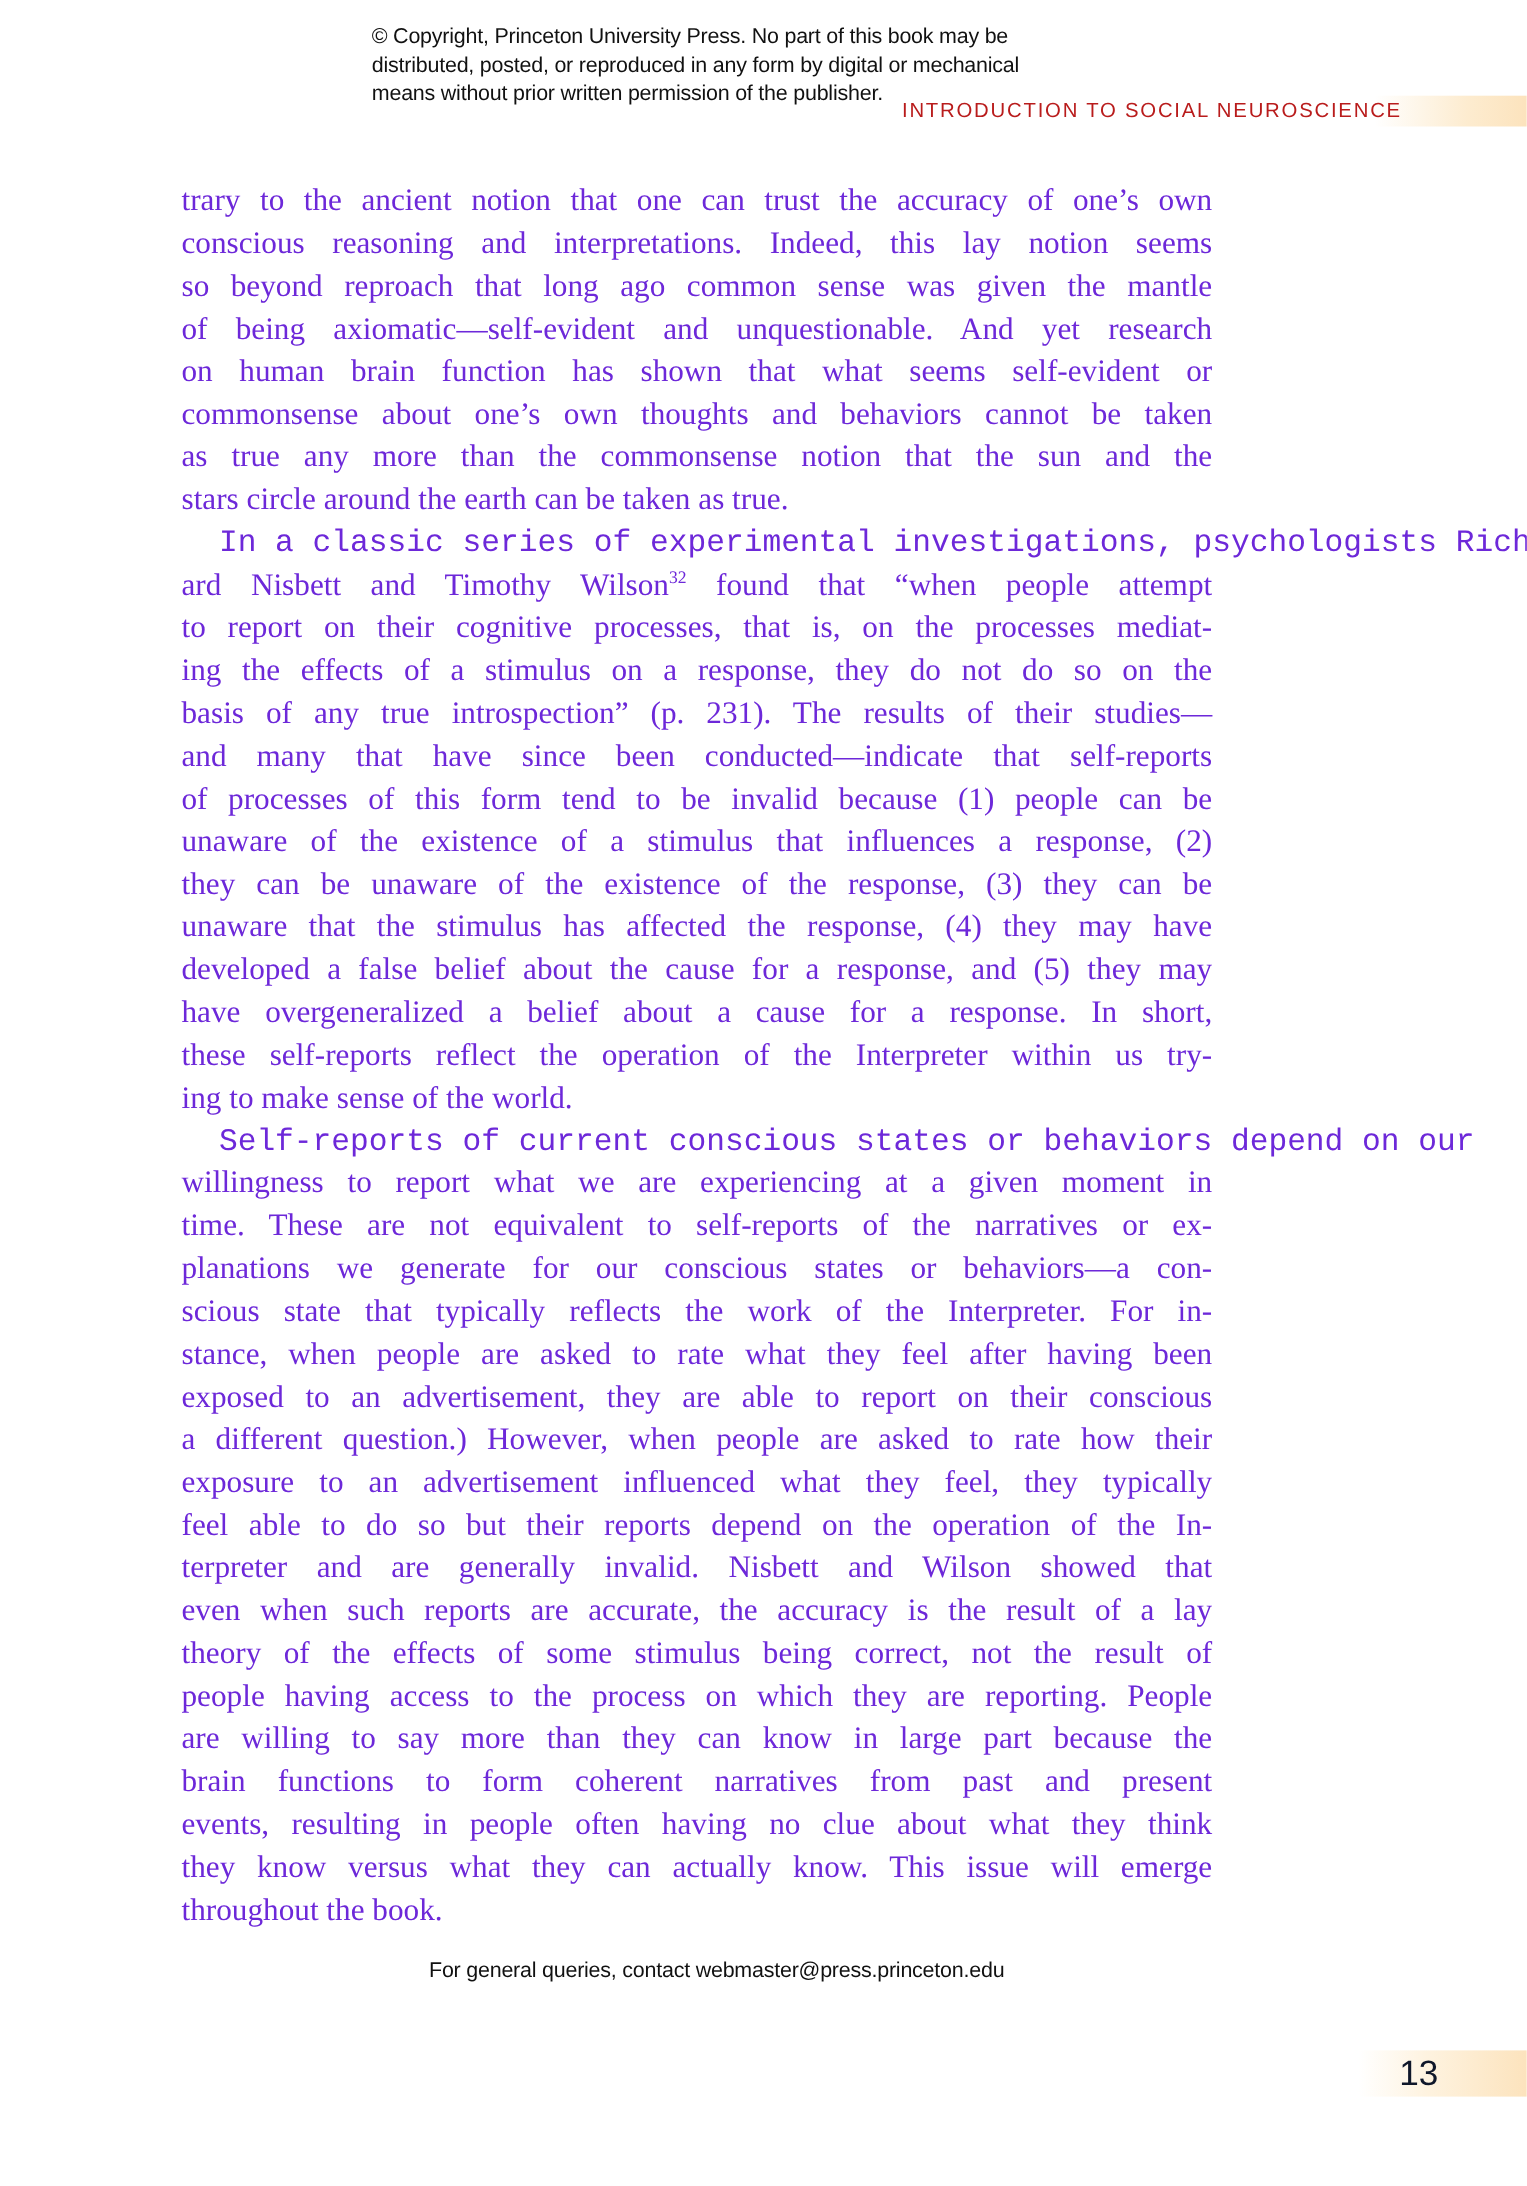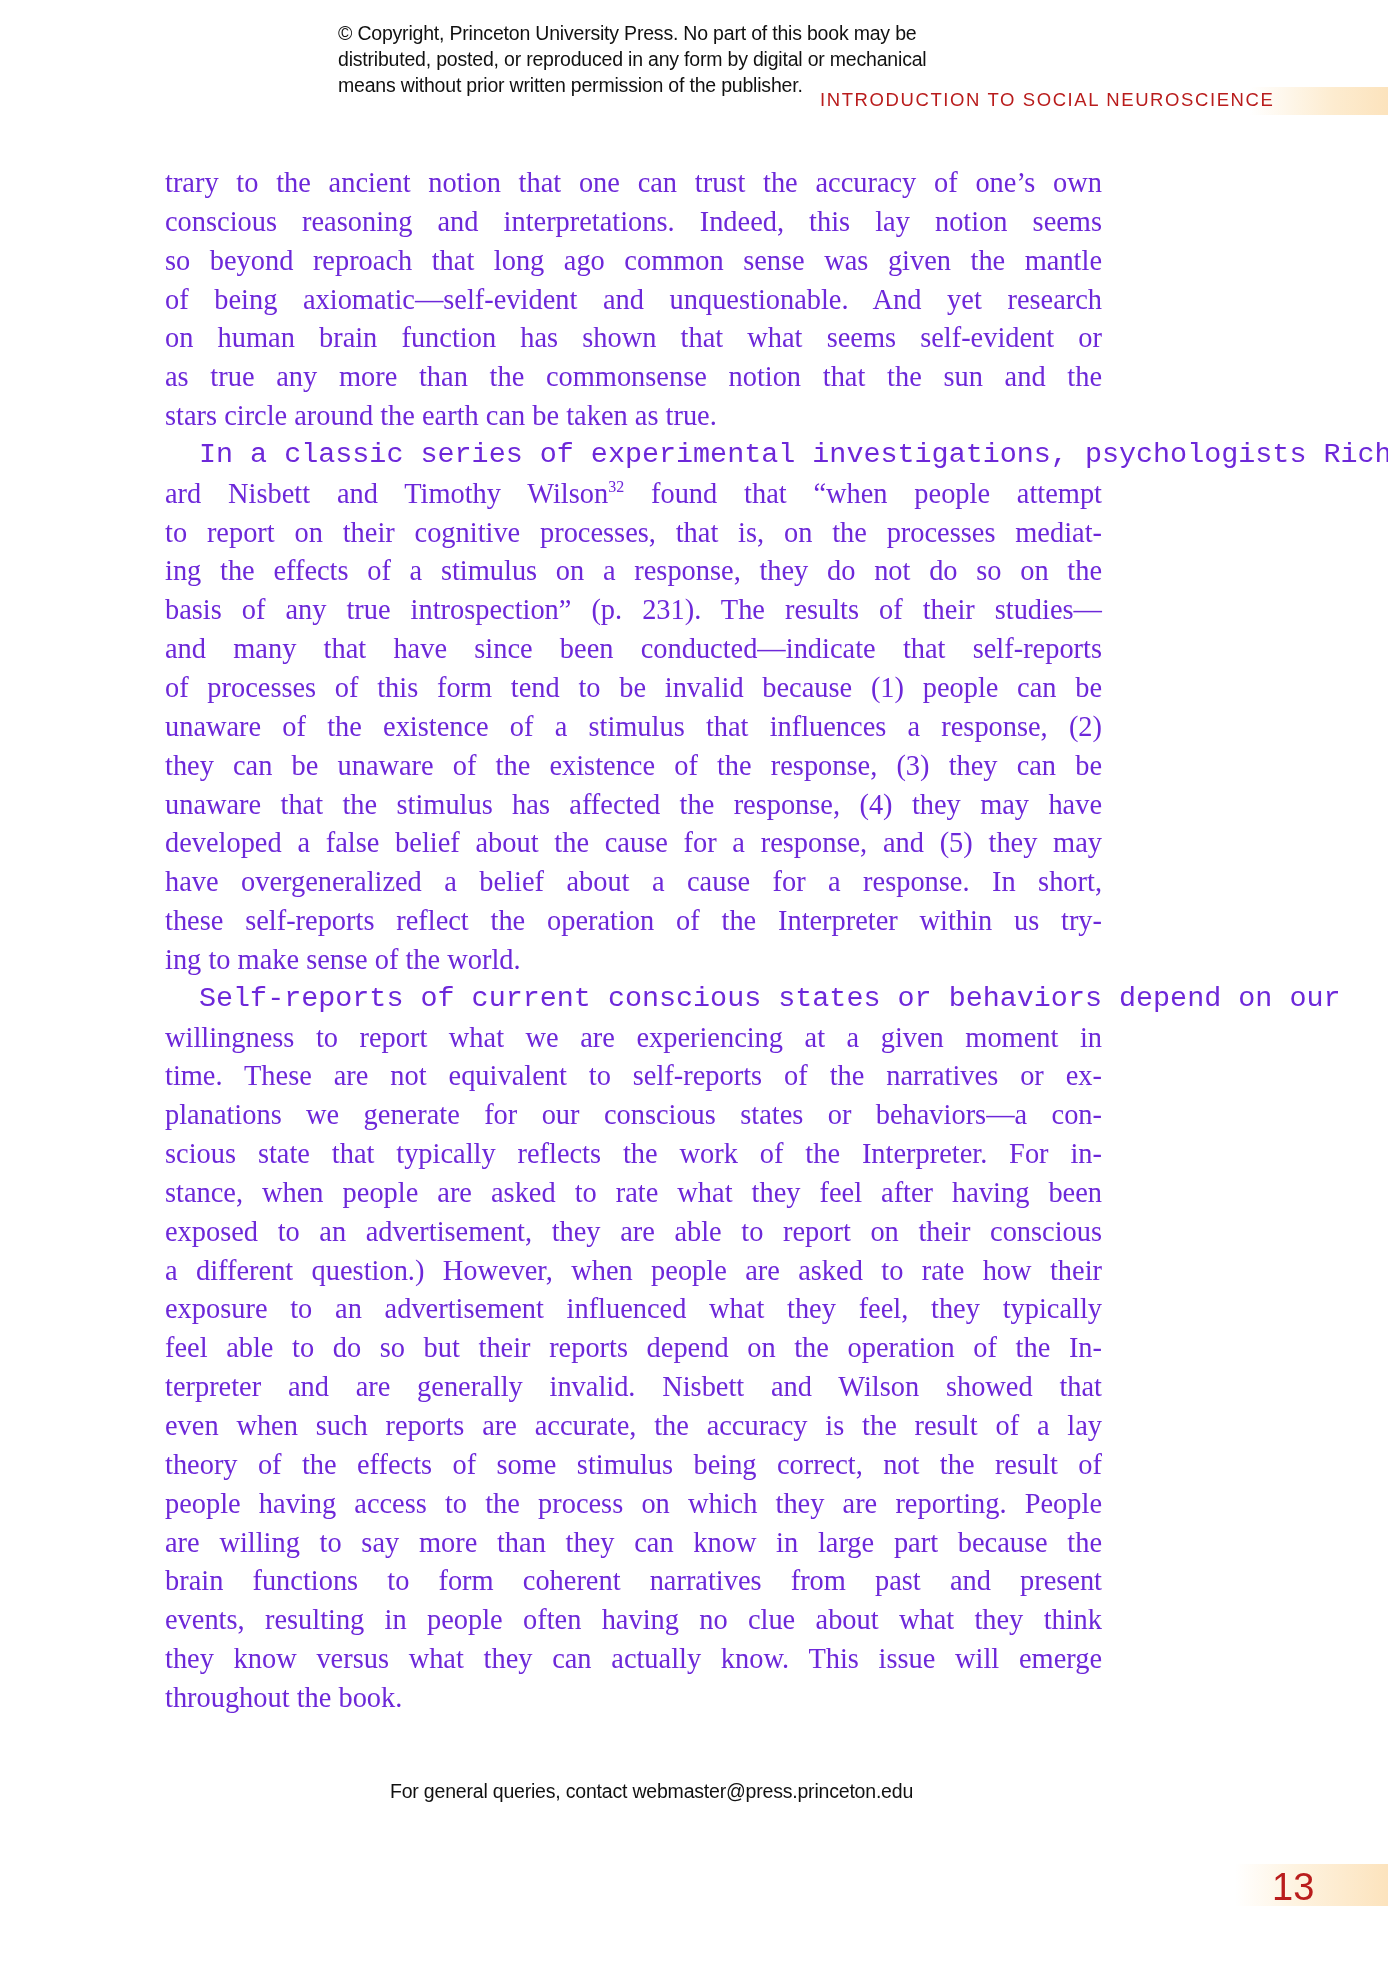--- a/index.html
+++ b/index.html
@@ -90,22 +90,22 @@
       top: 1864px;
       width: 153px;
       height: 42px;
       background: linear-gradient(to right, rgba(253,236,205,0) 0%, #fef3e0 40%, #fce3bd 100%);
     }
     .page-number {
       position: absolute;
       left: 1272px;
       top: 1866px;
       font-family: "Liberation Sans", sans-serif;
-      font-size: 38px;
-      color: #b91c1c;
+      font-size: 32px;
+      color: #0f172a;
     }
   </style>
 </head>
 <body>
 
 <div class="copyright">
   <div>© Copyright, Princeton University Press. No part of this book may be</div>
   <div>distributed, posted, or reproduced in any form by digital or mechanical</div>
   <div>means without prior written permission of the publisher.</div>
 </div>
@@ -113,20 +113,21 @@
 <div class="running-head">INTRODUCTION TO SOCIAL NEUROSCIENCE</div>
 
 <div class="body-text">
 
   <div>
     <span class="line">trary to the ancient notion that one can trust the accuracy of one’s own</span>
     <span class="line">conscious reasoning and interpretations. Indeed, this lay notion seems</span>
     <span class="line">so beyond reproach that long ago common sense was given the mantle</span>
     <span class="line">of being axiomatic—self-evident and unquestionable. And yet research</span>
     <span class="line">on human brain function has shown that what seems self-evident or</span>
+    <span class="line">commonsense about one’s own thoughts and behaviors cannot be taken</span>
     <span class="line">as true any more than the commonsense notion that the sun and the</span>
     <span class="line last">stars circle around the earth can be taken as true.</span>
   </div>
 
   <div>
     <span class="line indent">In a classic series of experimental investigations, psychologists Rich-</span>
     <span class="line"><span>ard Nisbett and Timothy Wilson</span><sup>32</sup><span> found that “when people attempt</span></span>
     <span class="line">to report on their cognitive processes, that is, on the processes mediat-</span>
     <span class="line">ing the effects of a stimulus on a response, they do not do so on the</span>
     <span class="line">basis of any true introspection” (p. 231). The results of their studies—</span>

